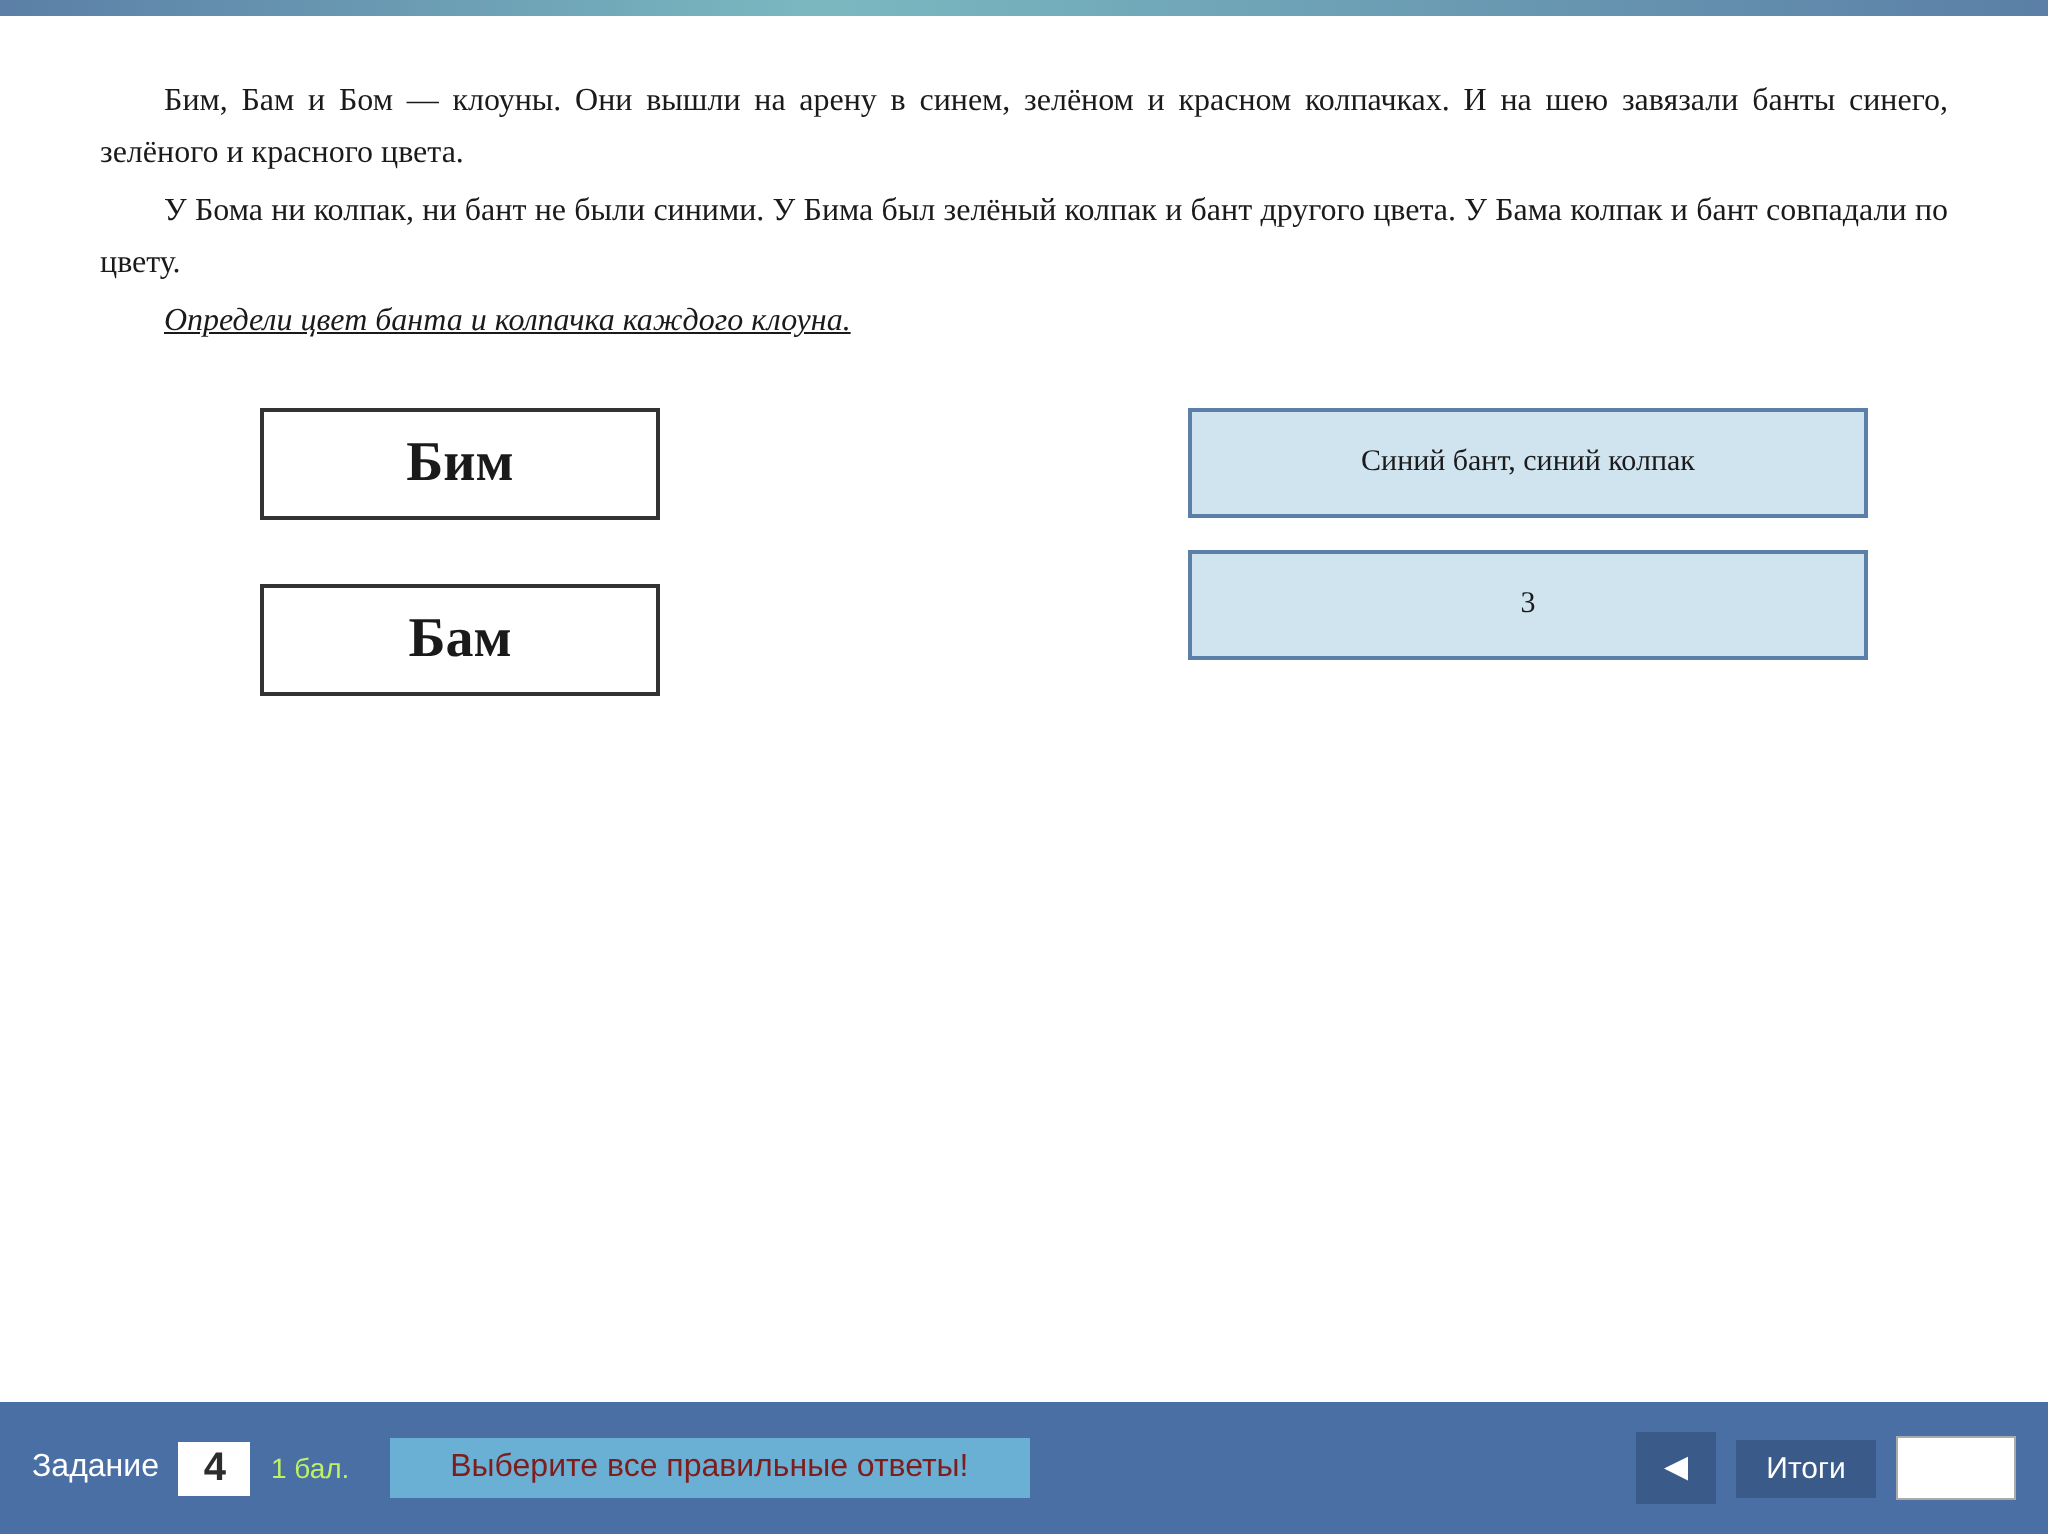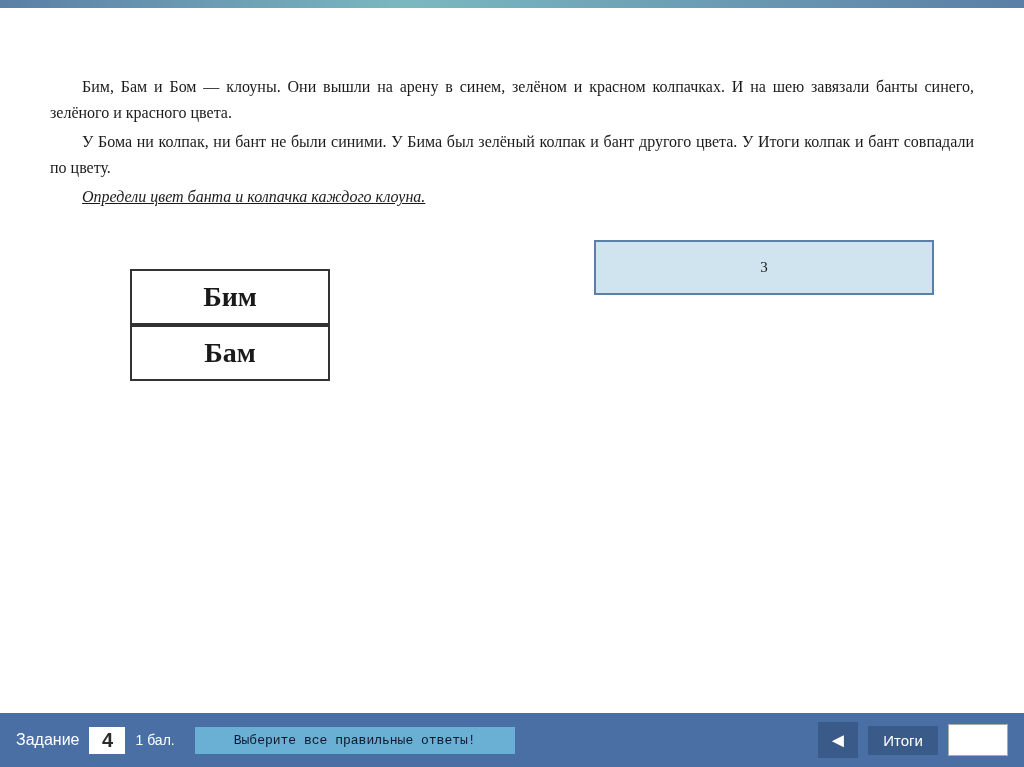--- a/index.html
+++ b/index.html
@@ -36,21 +36,20 @@
       margin-bottom: 24px;
       line-height: 1.2;
     }
 
     .problem-text {
       font-size: 16px;
       color: #1a1a1a;
       line-height: 1.6;
       margin-bottom: 8px;
       text-align: justify;
-      margin-top: 36px;
     }
 
     .problem-text p {
       margin-bottom: 4px;
     }
 
     .problem-text .indent {
       text-indent: 2em;
       display: block;
     }
@@ -64,24 +63,23 @@
     .matching-area {
       display: flex;
       flex-direction: row;
       margin-top: 30px;
       gap: 0;
     }
 
     .left-column {
       display: flex;
       flex-direction: column;
-      gap: 0;
+      gap: 32px;
       width: 200px;
       margin-left: 80px;
-      margin-top: 29px;
     }
 
     .right-column {
       display: flex;
       flex-direction: column;
       gap: 16px;
       margin-left: auto;
       margin-right: 40px;
       width: 340px;
     }
@@ -114,21 +112,21 @@
       text-align: center;
       cursor: pointer;
     }
 
     .answer-box.selected {
       background: #d0e4f0;
     }
 
     
     .bottom-bar {
-      height: 54px;
+      height: 66px;
       background: #4a6fa5;
       display: flex;
       align-items: center;
       padding: 0 16px;
       gap: 10px;
       flex-shrink: 0;
     }
 
     .zadanie-label {
       color: #fff;
@@ -141,33 +139,33 @@
       color: #2c2c2c;
       font-size: 20px;
       font-weight: bold;
       padding: 2px 10px;
       min-width: 36px;
       text-align: center;
       font-family: Arial, sans-serif;
     }
 
     .bal-label {
-      color: #ffffff;
+      color: #bef264;
       font-size: 14px;
       font-family: Arial, sans-serif;
       margin-right: 10px;
     }
 
     .instruction-btn {
       background: #6ab0d4;
-      color: #0f172a;
+      color: #7f1d1d;
       border: none;
       padding: 6px 20px;
-      font-size: 13px;
-      font-family: Liberation Mono, monospace;
+      font-size: 16px;
+      font-family: Liberation Sans, sans-serif;
       cursor: pointer;
       flex: 1;
       text-align: center;
       max-width: 320px;
     }
 
     .nav-btn {
       background: #3a5a8a;
       color: #fff;
       border: none;
@@ -207,39 +205,42 @@
 <div class="top-bar"></div>
 
 <div class="main-content">
 
 
   <div class="problem-text">
     <p>
         <span class="indent">Бим, Бам и Бом — клоуны. Они вышли на арену в синем, зелёном и красном колпачках. И на шею завязали банты синего, зелёного и красного цвета.</span>
       </p>
     <p>
-        <span class="indent">У Бома ни колпак, ни бант не были синими. У Бима был зелёный колпак и бант другого цвета. У Итоги колпак и бант совпадали по цвету.</span>
+        <span class="indent">У Бома ни колпак, ни бант не были синими. У Бима был зелёный колпак и бант другого цвета. У Бама колпак и бант совпадали по цвету.</span>
       </p>
     <p>
         <span class="indent"><em>Определи цвет банта и колпачка каждого клоуна.</em></span>
       </p>
   </div>
 
   <div class="matching-area">
 
     <div class="left-column">
       <div class="clown-box">
         <span>Бим</span>
       </div>
       <div class="clown-box">
         <span>Бам</span>
       </div>
     </div>
 
     <div class="right-column">
+      <div class="answer-box selected">
+        <span>Синий бант, синий колпак</span>
+      </div>
       <div class="answer-box selected">
         <span>3</span>
       </div>
     </div>
 
   </div>
 
 </div>
 
 <div class="bottom-bar">

